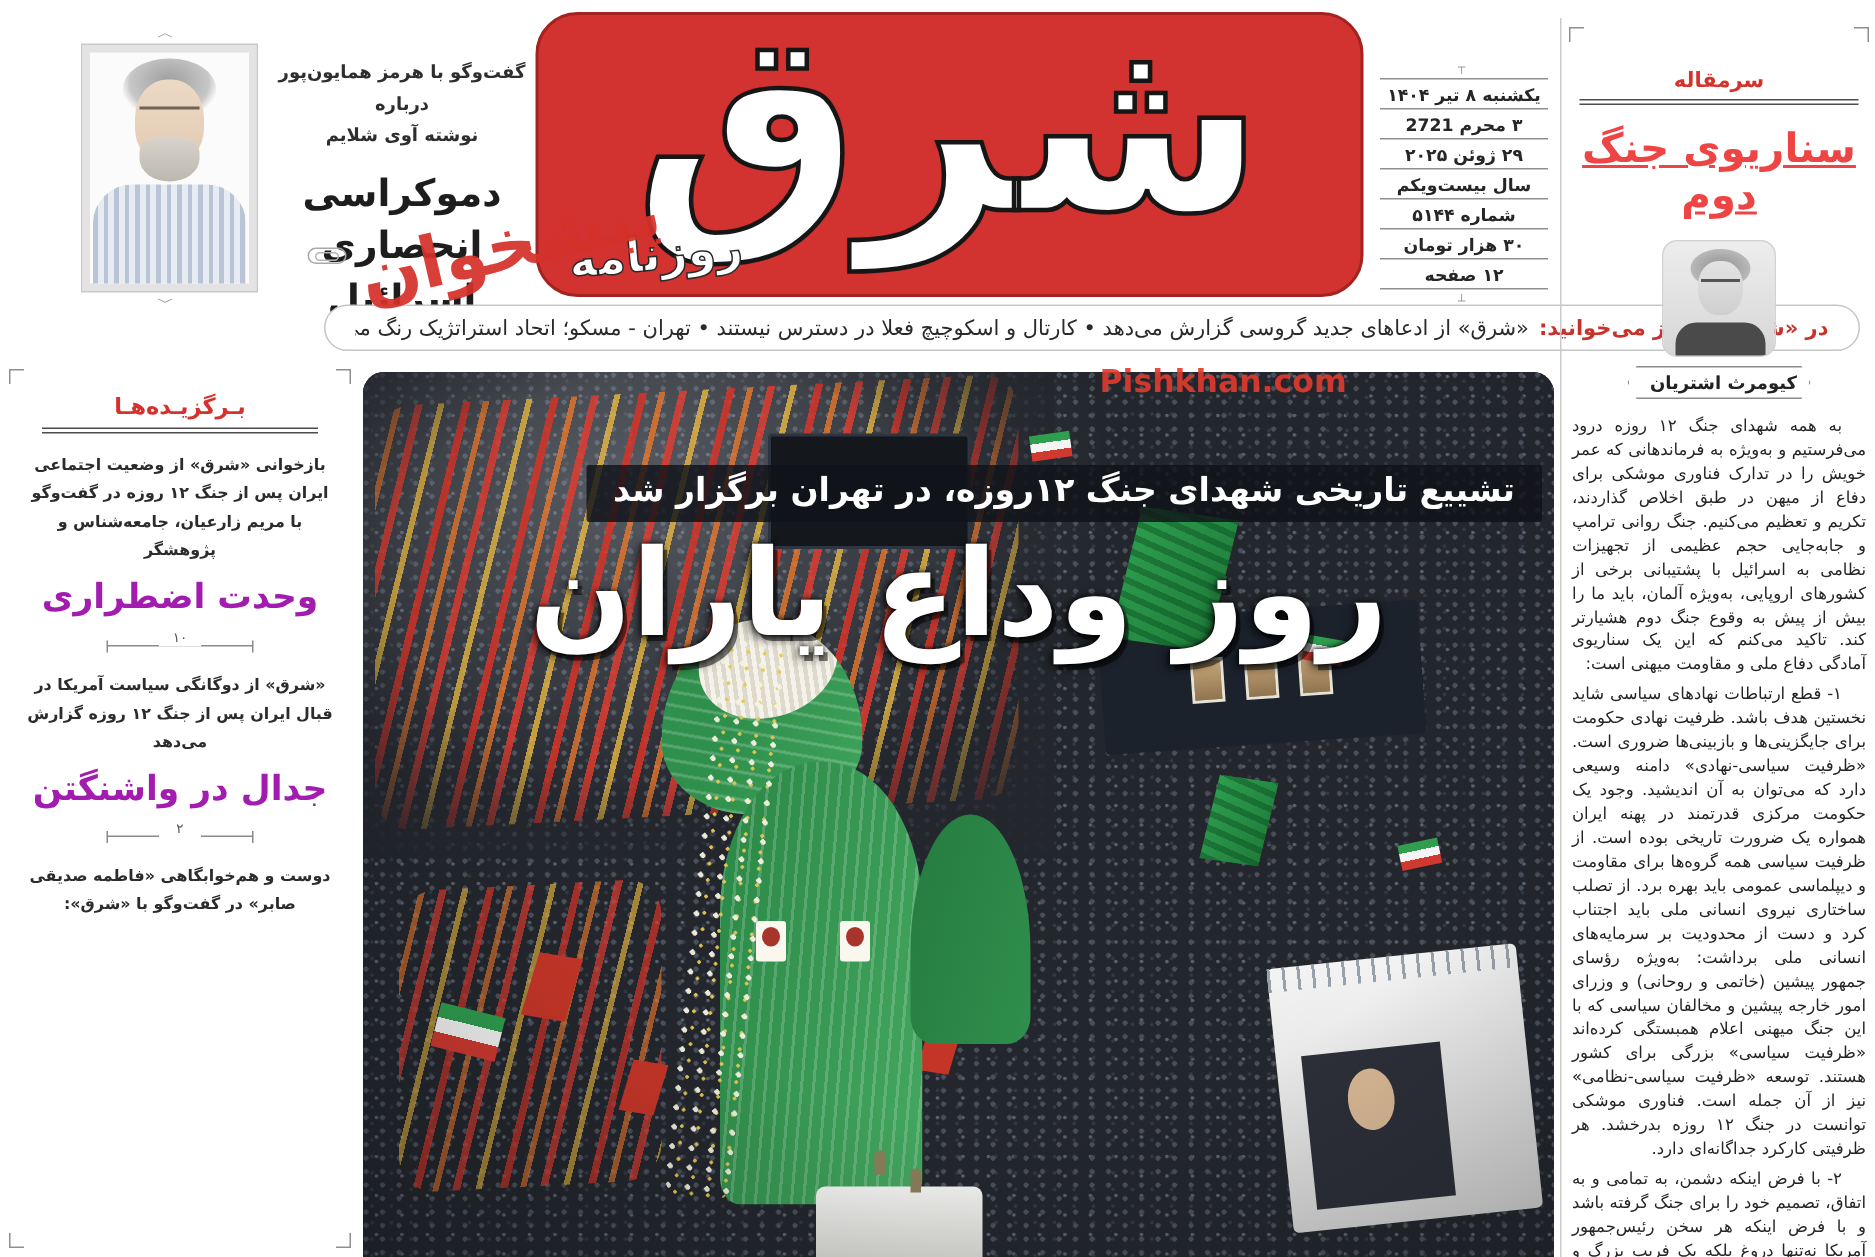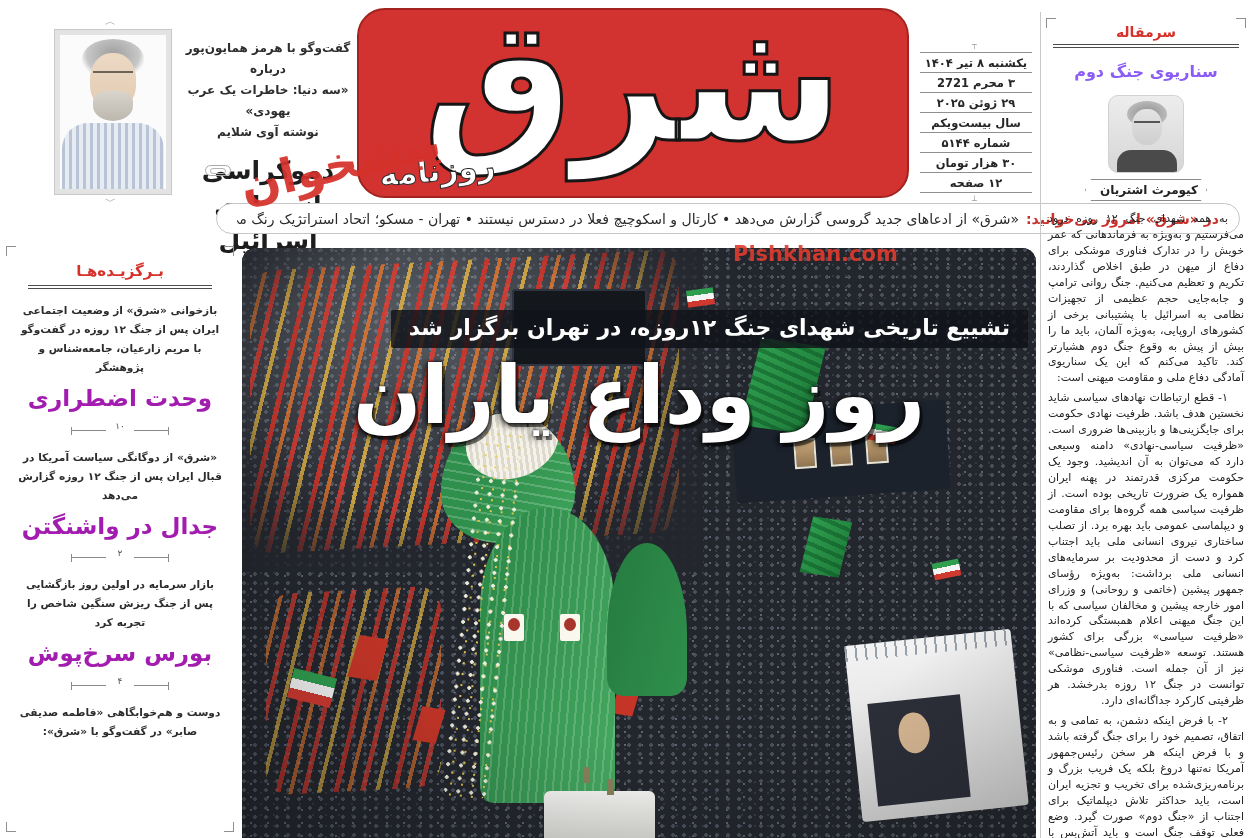--- a/index.html
+++ b/index.html
@@ -71,23 +71,23 @@
   .sb-title.sm{ font-size:21px;}
   .pgorn{ position:relative; width:96px; height:6px; margin:14px auto 12px; border-top:1px solid #8a8a8a;}
   .pgorn::before,.pgorn::after{ content:""; position:absolute; top:-4px; width:5px; height:8px; border-color:#8a8a8a; border-style:solid; border-width:0;}
   .pgorn::before{ right:-1px; border-right-width:1px;}
   .pgorn::after{ left:-1px; border-left-width:1px;}
   .pgnum{ position:absolute; top:-9px; left:0; right:0; margin:auto; width:28px;
     background:#fff; font-size:9px; color:#555; line-height:1;}
   
   .vline{ position:absolute; left:1040px; top:12px; bottom:0; width:1px; background:#c9c9c9;}
   .editorial{ position:absolute; right:4px; top:14px; width:200px; height:824px; overflow:hidden; text-align:center;}
-  .ed-head{ color:#d6312b; font-size:14px; font-weight:bold; margin-top:10px;}
+  .ed-head{ color:#d6312b; font-size:14px; font-weight:bold; margin-top:32px;}
   .ed-rule{ width:186px; height:4px; margin:4px auto 14px; border-top:1px solid #4c4c4c; border-bottom:1px solid #4c4c4c;}
-  .ed-title{ font-size:16px; font-weight:bold; color:#8b5cf6;}
+  .ed-title{ font-size:27px; font-weight:bold; color:#ef4444;text-decoration:underline;}
   .ed-photo{ position:relative; width:76px; height:78px; margin:14px auto 6px; border:1px solid #d2d2d2;
     border-radius:10px; background:linear-gradient(#ededed,#d6d6d6); overflow:hidden;}
   .ed-hair{ position:absolute; left:18px; top:5px; width:40px; height:26px; border-radius:50%;
     background:radial-gradient(#8d8d8d, #b9b9b9 70%, transparent 78%);}
   .ed-face{ position:absolute; left:23px; top:13px; width:30px; height:36px; border-radius:45%;
     background:linear-gradient(#e3e3e3,#cfcfcf);}
   .ed-glass{ position:absolute; left:25px; top:25px; width:26px; border-top:2px solid #555;}
   .ed-suit{ position:absolute; left:8px; bottom:-2px; width:60px; height:24px; border-radius:14px 14px 0 0;
     background:#4a4a4a;}
   .ed-author{ width:122px; margin:2px auto 10px; border:1px solid #8a8a8a; padding:3px 8px;
@@ -187,21 +187,20 @@
     <div class="man-face"></div>
     <div class="man-glasses"></div>
     <div class="man-beard"></div>
     <div class="man-shirt"></div>
   </div>
   <span class="caret c-bot">﹀</span>
 
   <div class="teaser-text">
     <div class="teaser-kicker">
       <div>گفت‌وگو با هرمز همایون‌پور درباره</div>
-      <div>«سه دنیا: خاطرات یک عرب یهودی»</div>
       <div>نوشته آوی شلایم</div>
     </div>
     <div class="teaser-title">
       <div>دموکراسی انحصاری</div>
       <div>اسرائیل</div>
     </div>
   </div>
   <div class="paperclip"></div>
 
   <div class="logo-box">
@@ -248,27 +247,20 @@
 
 
     <div>
       <p class="sb-kicker">«شرق» از دوگانگی سیاست آمریکا در قبال ایران پس از جنگ ۱۲ روزه گزارش می‌دهد</p>
       <h3 class="sb-title">جدال در واشنگتن</h3>
       <div class="pgorn">
           <span class="pgnum">۲</span>
         </div>
     </div>
 
-    <div>
-      <p class="sb-kicker">بازار سرمایه در اولین روز بازگشایی پس از جنگ ریزش سنگین شاخص را تجربه کرد</p>
-      <h3 class="sb-title">بورس سرخ‌پوش</h3>
-      <div class="pgorn">
-          <span class="pgnum">۴</span>
-        </div>
-    </div>
 
     <div>
       <p class="sb-kicker">دوست و هم‌خوابگاهی «فاطمه صدیقی صابر» در گفت‌وگو با «شرق»:</p>
 
     </div>
 
   </aside>
 
   <main class="photo">
     <div class="crowd-base"></div>

